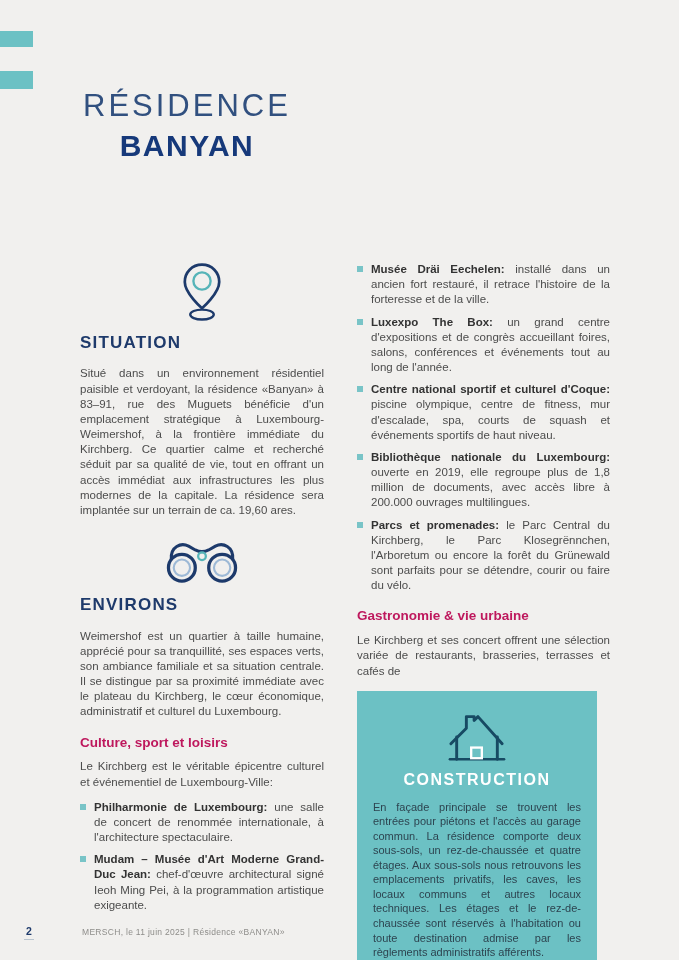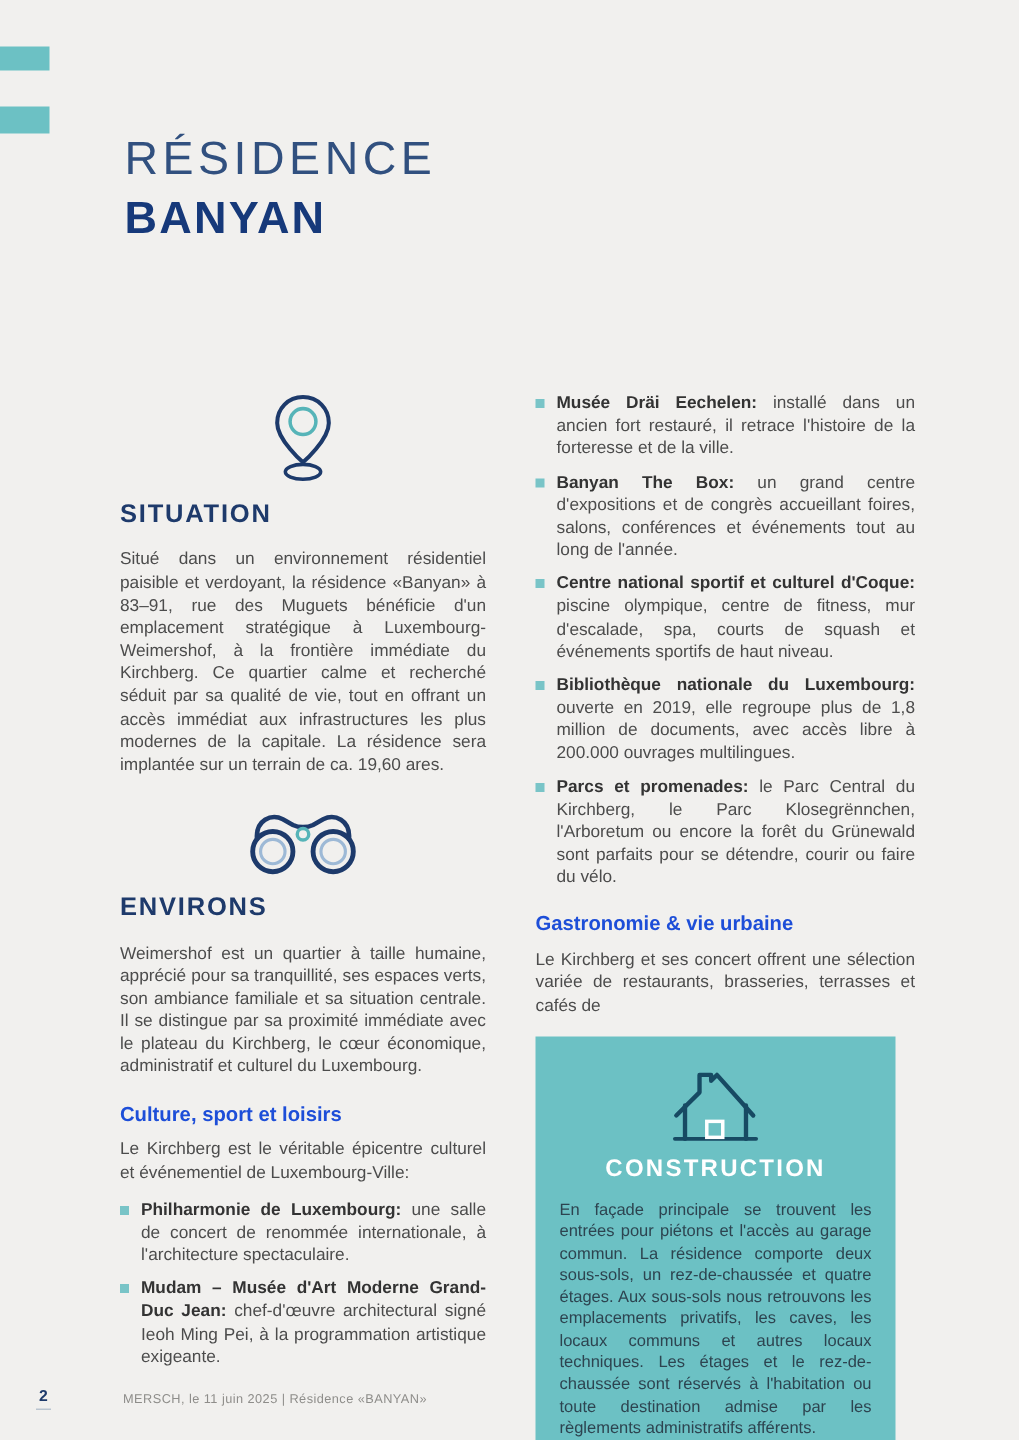--- a/index.html
+++ b/index.html
@@ -4,36 +4,36 @@
 <style>
   html,body{margin:0;padding:0;background:#dddcda;}
   .page{
     position:relative;width:679px;height:960px;margin:0 auto;
     background:#f1f0ee;overflow:hidden;
     font-family:"Liberation Sans",sans-serif;color:#4c4c4c;
   }
   .accent-bar{position:absolute;left:0;width:33px;background:#6cc1c4;}
   .bar-1{top:31px;height:16px;}
   .bar-2{top:71px;height:18px;}
-  .title-block{position:absolute;left:83px;top:86px;line-height:40px;}
+  .title-block{position:absolute;left:83px;top:86px;line-height:40px;text-align:center;}
   .title-light{font-size:31px;font-weight:400;color:#31507f;letter-spacing:3px;}
   .title-bold{font-size:30px;font-weight:700;color:#16397a;letter-spacing:1.5px;}
   .col{position:absolute;font-size:11.5px;line-height:1.32;text-align:justify;}
   .col-left{left:80px;top:258px;width:244px;}
   .col-right{left:357px;top:262px;width:253px;}
   .icon-wrap{text-align:center;}
   .pin-wrap{margin-bottom:8px;}
   .bino-wrap{margin-top:20px;margin-bottom:10px;}
   .section-heading{
     font-size:17px;font-weight:700;color:#1e3a6b;letter-spacing:1.2px;
     margin:0 0 12px 0;
   }
   .para{margin:0 0 10px 0;}
   .sub-heading{
-    font-size:13.5px;font-weight:700;color:#1d4ed8;
+    font-size:13.5px;font-weight:700;color:#be185d;
     text-align:left;margin:14px 0 8px 0;
   }
   ul.bullets{list-style:none;margin:8px 0 0 0;padding:0;}
   ul.bullets li{
     position:relative;padding-left:14px;margin-bottom:7px;text-align:justify;
   }
   ul.bullets li::before{
     content:"";position:absolute;left:0;top:4px;width:6px;height:6px;background:#79c4c7;
   }
   .li-label{font-weight:700;color:#333333;}
@@ -111,21 +111,21 @@
     </ul>
   </div>
 
   <div class="col col-right">
 
     <ul class="bullets" style="margin-top:0;">
       <li>
         <span class="li-label">Musée Dräi Eechelen:</span><span> installé dans un ancien fort restauré, il retrace l'histoire de la forteresse et de la ville.</span>
       </li>
       <li>
-        <span class="li-label">Banyan The Box:</span><span> un grand centre d'expositions et de congrès accueillant foires, salons, conférences et événements tout au long de l'année.</span>
+        <span class="li-label">Luxexpo The Box:</span><span> un grand centre d'expositions et de congrès accueillant foires, salons, conférences et événements tout au long de l'année.</span>
       </li>
       <li>
         <span class="li-label">Centre national sportif et culturel d'Coque:</span><span> piscine olympique, centre de fitness, mur d'escalade, spa, courts de squash et événements sportifs de haut niveau.</span>
       </li>
       <li>
         <span class="li-label">Bibliothèque nationale du Luxembourg:</span><span> ouverte en 2019, elle regroupe plus de 1,8 million de documents, avec accès libre à 200.000 ouvrages multilingues.</span>
       </li>
       <li>
         <span class="li-label">Parcs et promenades:</span><span> le Parc Central du Kirchberg, le Parc Klosegrënnchen, l'Arboretum ou encore la forêt du Grünewald sont parfaits pour se détendre, courir ou faire du vélo.</span>
       </li>

